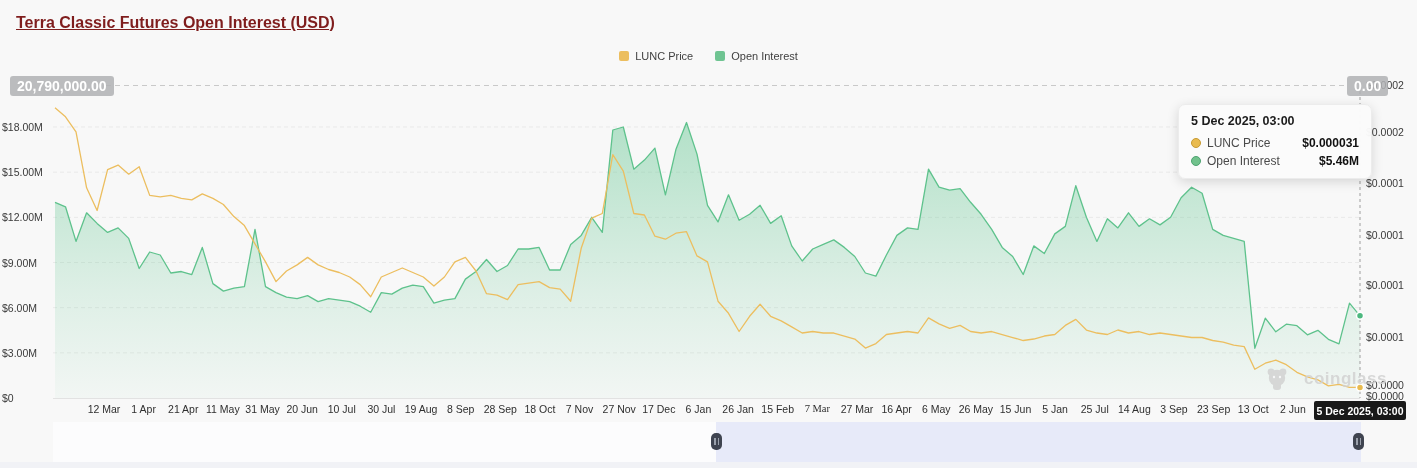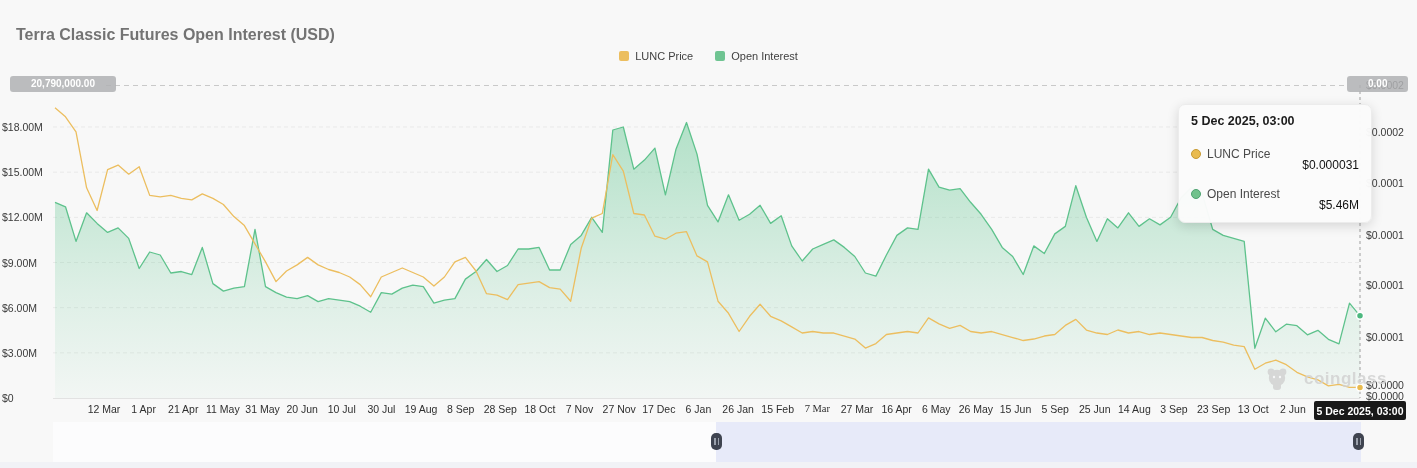--- a/index.html
+++ b/index.html
@@ -1,40 +1,40 @@
 <!DOCTYPE html>
 <html><head>
 <meta charset="utf-8">
 <style>
   html,body{margin:0;padding:0;}
   body{width:1417px;height:468px;position:relative;background:#f8f8f8;
        font-family:"Liberation Sans",sans-serif;overflow:hidden;}
   .abs{position:absolute;}
-  #page-title{left:16px;top:26px;font-size:16px;font-weight:700;color:#737373;}
+  #page-title{left:16px;top:14px;font-size:16px;font-weight:700;color:#7f1d1d;text-decoration:underline;}
   #legend{left:0;top:50px;width:1417px;display:flex;justify-content:center;gap:22px;}
   .legend-item{display:flex;align-items:center;gap:6px;font-size:11px;color:#3f3f3f;cursor:pointer;}
   .legend-swatch{width:10px;height:10px;border-radius:2px;display:inline-block;}
-  .badge{background:rgba(176,177,180,.85);color:#fff;font-size:10px;font-weight:700;
-         padding:3px 21px;border-radius:3px;line-height:1;}
+  .badge{background:rgba(176,177,180,.85);color:#fff;font-size:14px;font-weight:700;
+         padding:3px 7px;border-radius:3px;line-height:1;}
   #max-badge{left:10px;top:76px;}
   #right-top-badge{left:1347px;top:76px;z-index:4;}
   #right-top-axis-label{left:1366px;top:79px;z-index:3;}
   .yl{position:absolute;font-size:10.5px;color:#3a3a3a;font-weight:500;white-space:nowrap;
       transform:translateY(-50%);}
   .yl-left{width:46px;}
   .xl{position:absolute;top:403px;font-size:10.5px;color:#2f2f2f;font-weight:500;
       transform:translateX(-50%);white-space:nowrap;}
   #tooltip{left:1178px;top:104px;width:168px;background:rgba(251,251,251,.97);
            border:1px solid #ececec;border-radius:7px;box-shadow:0 3px 12px rgba(0,0,0,.14);
            padding:9px 12px 10px 12px;z-index:6;}
   #tooltip .tt-title{font-size:12.5px;font-weight:700;color:#1c1c1c;margin-bottom:8px;}
   .tt-row{display:flex;align-items:center;font-size:12px;color:#4a4a4a;margin-top:4px;}
   .tt-dot{width:8px;height:8px;border-radius:50%;margin-right:6px;flex:none;}
   .tt-label{flex:1;}
-  .tt-value{font-weight:400;color:#111;margin-top:22px;}
+  .tt-value{font-weight:700;color:#111;}
   #cursor-date-badge{left:1314px;top:401px;width:92px;height:19px;background:#191919;color:#fff;
      font-size:10.5px;font-weight:700;border-radius:2px;display:flex;align-items:center;
      justify-content:center;z-index:7;white-space:nowrap;}
   #watermark{left:1264px;top:366px;display:flex;align-items:center;gap:14px;opacity:.85;z-index:1;}
   #watermark .wm-text{font-size:17px;font-weight:700;color:#d2d2d2;letter-spacing:.5px;}
   
   #nav-unselected{left:53px;top:422px;width:663px;height:40px;background:#fcfcfd;}
   #nav-selected{left:716px;top:422px;width:645px;height:40px;background:#e7eaf9;cursor:grab;}
   .nav-handle{position:absolute;top:433px;width:11px;height:17px;background:#3f4450;
       border-radius:5px;z-index:5;display:flex;align-items:center;justify-content:center;gap:2px;cursor:ew-resize;}
@@ -134,22 +134,22 @@
     <span class="abs xl" style="left: 658.82px;">17 Dec</span>
     <span class="abs xl" style="left: 698.45px;">6 Jan</span>
     <span class="abs xl" style="left: 738.08px;">26 Jan</span>
     <span class="abs xl" style="left: 777.71px;">15 Feb</span>
     <span class="abs xl" style="left: 817.34px; font-family: Liberation Serif, serif;">7 Mar</span>
     <span class="abs xl" style="left: 856.97px;">27 Mar</span>
     <span class="abs xl" style="left: 896.6px;">16 Apr</span>
     <span class="abs xl" style="left: 936.23px;">6 May</span>
     <span class="abs xl" style="left: 975.86px;">26 May</span>
     <span class="abs xl" style="left: 1015.49px;">15 Jun</span>
-    <span class="abs xl" style="left: 1055.12px;">5 Sep</span>
-    <span class="abs xl" style="left: 1094.75px;">25 Jun</span>
+    <span class="abs xl" style="left: 1055.12px;">5 Jan</span>
+    <span class="abs xl" style="left: 1094.75px;">25 Jul</span>
     <span class="abs xl" style="left: 1134.38px;">14 Aug</span>
     <span class="abs xl" style="left: 1174.01px;">3 Sep</span>
     <span class="abs xl" style="left: 1213.64px;">23 Sep</span>
     <span class="abs xl" style="left: 1253.27px;">13 Oct</span>
     <span class="abs xl" style="left: 1292.9px;">2 Jun</span>
   </div>
 
 <div class="abs" id="plot-hover"></div>
 
 <div class="abs" id="watermark">

